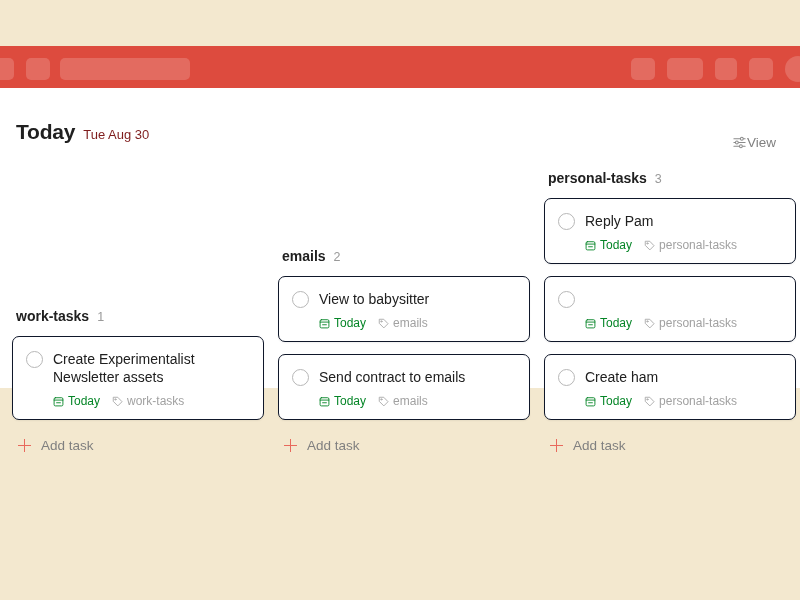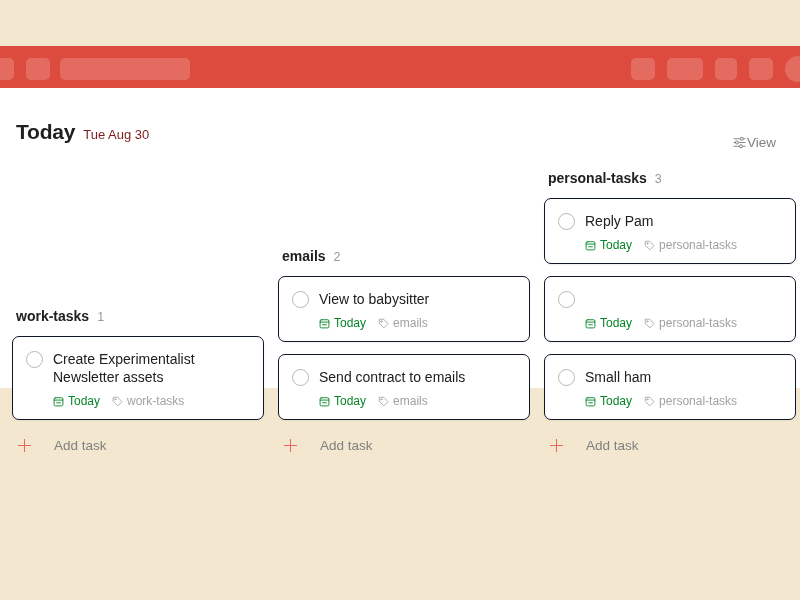--- a/index.html
+++ b/index.html
@@ -175,21 +175,21 @@
     cursor: pointer;
   }
 
   .meta-date { color: #058527; }
   .meta-project { color: #a1a1a1; }
 
   
   .add-task {
     display: flex;
     align-items: center;
-    gap: 23px;
+    gap: 10px;
     padding: 6px 4px 6px 6px;
     margin-top: 4px;
     cursor: pointer;
   }
 
   .add-task .plus {
     position: relative;
     width: 13px;
     height: 13px;
     flex: 0 0 auto;
@@ -411,21 +411,21 @@
       <circle cx="4.3" cy="4.3" r="0.85"></circle>
     </svg>
               </span>
             <span>personal-tasks</span>
           </span>
         </div>
       </div>
       <div class="task-card">
         <div class="task-top">
           <div class="checkbox"></div>
-          <div class="task-title">Small ham</div>
+          <div class="task-title">Create ham</div>
         </div>
         <div class="task-meta">
           <span class="meta-item meta-date">
             <span>
     <svg width="11" height="11" viewBox="0 0 14 14" fill="none" stroke="#058527" stroke-width="1.15" stroke-linecap="round" stroke-linejoin="round">
       <rect x="1.4" y="2.2" width="11.2" height="10.4" rx="1.6"></rect>
       <line x1="1.4" y1="5.2" x2="12.6" y2="5.2"></line>
       <line x1="4.6" y1="8.6" x2="9.4" y2="8.6"></line>
     </svg>
               </span>

